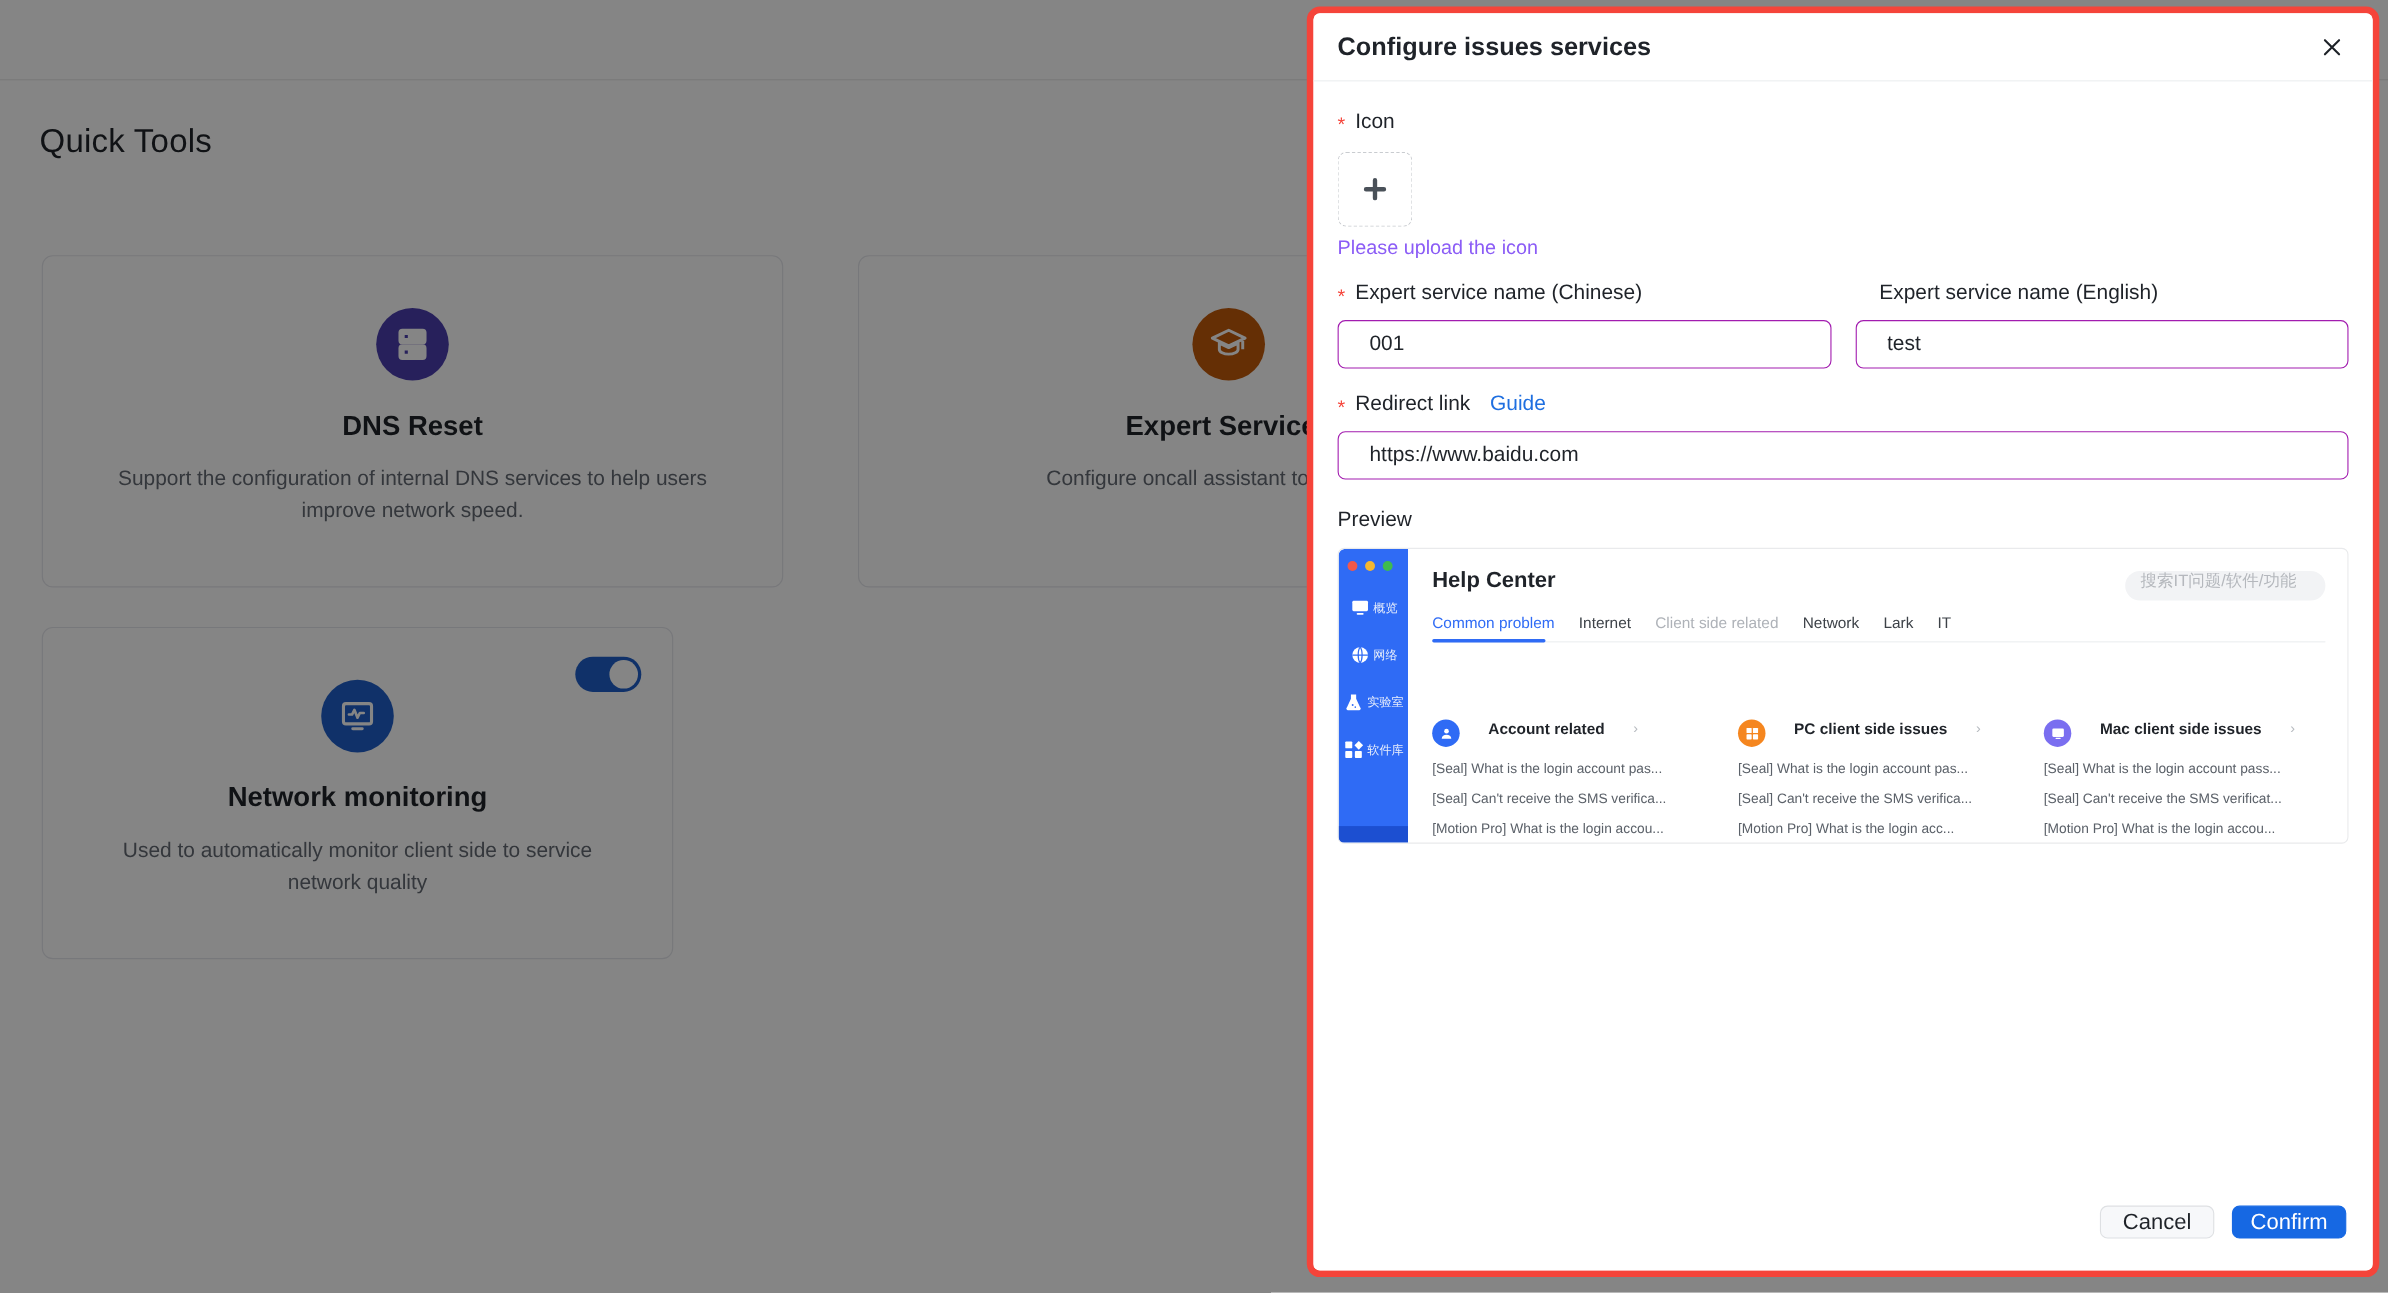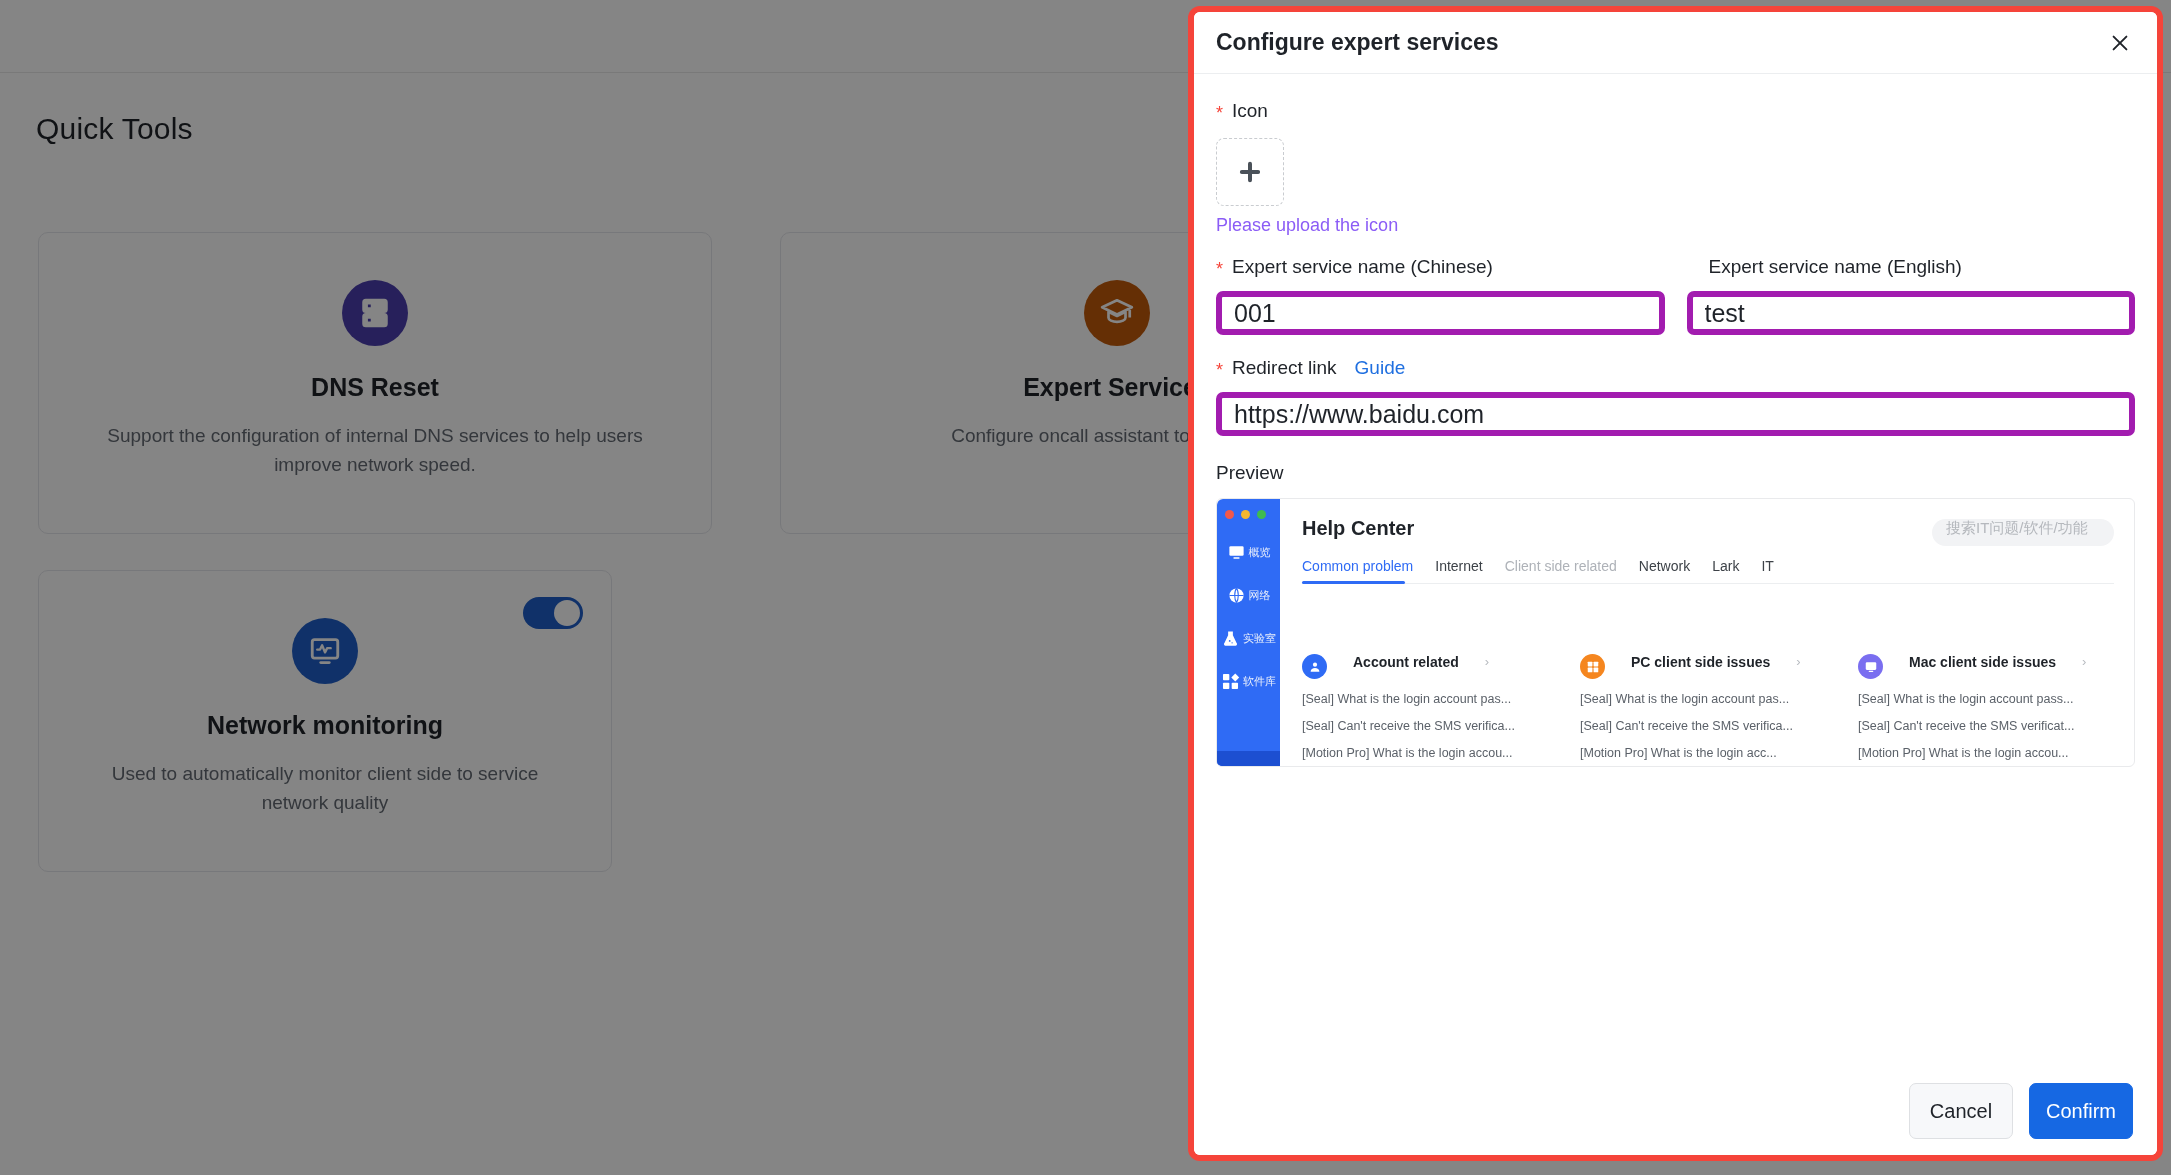--- a/index.html
+++ b/index.html
@@ -115,23 +115,23 @@
   #upload-box svg { width:28px; height:28px; stroke:#4a5159; stroke-width:3.4; }
   #upload-error {
     margin-top:9px; color:#8b5cf6; font-size:18px;
   }
 
   .row-two { display:flex; gap:22px; margin-top:20px; }
   .col { flex:1 1 0; min-width:0; }
 
   .txt-input {
     width:100%; height:44px; margin-top:9px;
-    border:6px solid #a21caf; border-radius:7px;
-    background:#fff; padding:0 12px;
-    font-size:25px; color:#1f2329;
+    border:1px solid #a21caf; border-radius:7px;
+    background:#fff; padding:0 28px;
+    font-size:19px; color:#1f2329;
     font-family:"Liberation Sans", sans-serif;
     outline:none;
   }
   .txt-input::placeholder { color:#a5a9af; }
 
   #redirect-wrap { margin-top:22px; }
 
   #preview-label { margin-top:26px; font-size:19px; color:#1f2329; }
 
   
@@ -202,21 +202,21 @@
     white-space:nowrap; overflow:hidden; text-overflow:ellipsis;
   }
 
   
   #dlg-footer {
     flex:none; height:88px;
     display:flex; align-items:center; justify-content:flex-end;
     gap:16px; padding-right:24px;
   }
   .btn {
-    height:56px; min-width:104px; padding:0 10px;
+    height:30px; min-width:104px; padding:0 10px;
     border-radius:7px; font-size:20px; cursor:pointer;
     font-family:"Liberation Sans", sans-serif;
     display:flex; align-items:center; justify-content:center;
   }
   #btn-cancel { background:#f7f8fa; border:1px solid #dee0e3; color:#1f2329; }
   #btn-confirm { background:#1668e3; border:1px solid #1668e3; color:#fff; font-weight:400; }
 </style>
 </head>
 <body>
 
@@ -264,21 +264,21 @@
     <div class="tool-desc">Used to automatically monitor client side to service network quality</div>
   </div>
 </div>
 
 <div id="dim-overlay"></div>
 
 <div id="dialog-outline">
   <div id="dialog">
 
     <div id="dlg-header">
-      <div id="dlg-title">Configure expert services</div>
+      <div id="dlg-title">Configure issues services</div>
       <div id="dlg-close">
         <svg viewBox="0 0 24 24">
             <path d="M5 5l14 14M19 5L5 19" stroke-linecap="round"></path>
           </svg>
       </div>
     </div>
 
     <div id="dlg-body">
 
       <div class="field-label">

